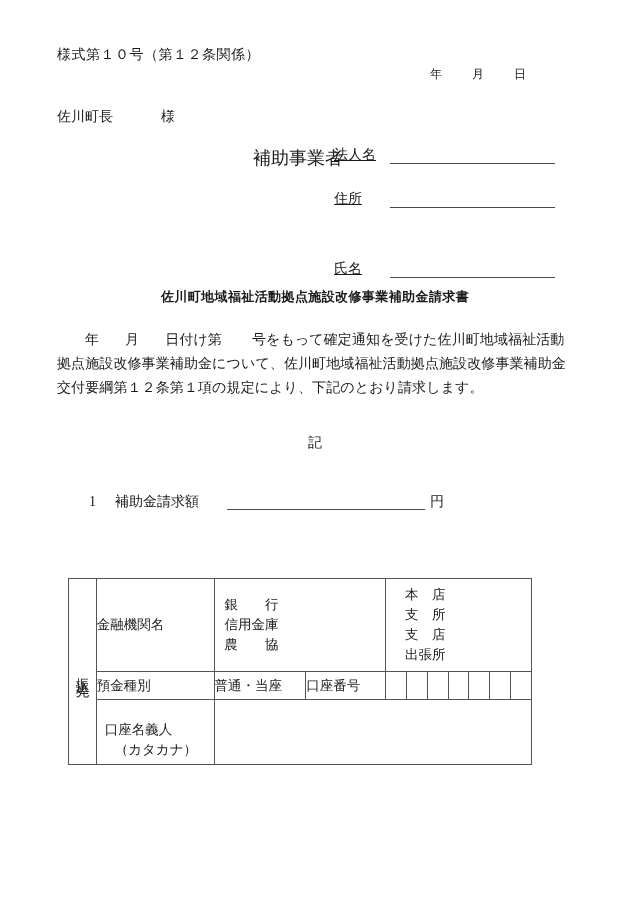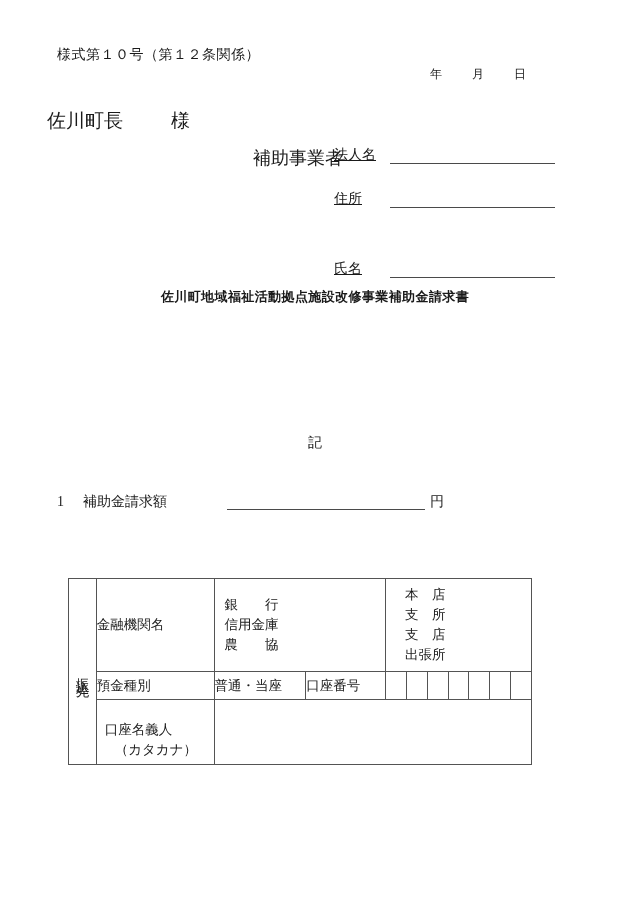--- a/index.html
+++ b/index.html
@@ -34,23 +34,23 @@
   .date-line {
     left: 430px;
     top: 66px;
     font-size: 12px;
     white-space: nowrap;
   }
   .date-line .gap { display: inline-block; width: 30px; }
 
   
   .addressee {
-    left: 47px;
+    left: 57px;
     top: 108px;
-    font-size: 19px;
+    font-size: 14px;
     white-space: nowrap;
   }
   .addressee .gap { display: inline-block; width: 48px; }
 
   
   .applicant-title {
     left: 253px;
     top: 146px;
     font-size: 18px;
     white-space: nowrap;
@@ -106,20 +106,21 @@
     top: 434px;
     width: 630px;
     text-align: center;
     font-size: 14px;
   }
 
   
   .item-num {
     font-size: 14px;
     white-space: nowrap;
+    margin-left: 32px;
   }
   .item1 { left: 57px; top: 493px; }
   .item2 { left: 57px; top: 535px; }
   .item-index { display: inline-block; width: 26px; }
 
   .amount-rule {
     left: 227px;
     top: 493px;
     width: 198px;
     border-bottom: 1px solid #4a4a4a;
@@ -213,20 +214,23 @@
     <span class="field-label">住所</span>
     <span class="field-rule"></span>
   </div>
   <div class="abs field-row row-shimei">
     <span class="field-label">氏名</span>
     <span class="field-rule"></span>
   </div>
 
   <div class="abs doc-title">佐川町地域福祉活動拠点施設改修事業補助金請求書</div>
 
+  <div class="abs body-para">
+    <span class="indent"></span><span>年</span><span class="sp-sm"></span><span>月</span><span class="sp-sm"></span><span>日付け第</span><span class="sp-md"></span><span>号をもって確定通知を受けた佐川町地域福祉活動</span><span>拠点施設改修事業補助金について、佐川町地域福祉活動拠点施設改修事業補助金</span><span>交付要綱第１２条第１項の規定により、下記のとおり請求します。</span>
+  </div>
 
   <div class="abs ki-mark">記</div>
 
   <div class="abs item-num item1">
     <span class="item-index">1</span><span>補助金請求額</span>
   </div>
   <div class="abs amount-rule"></div>
   <div class="abs yen-label">円</div>
 
 

